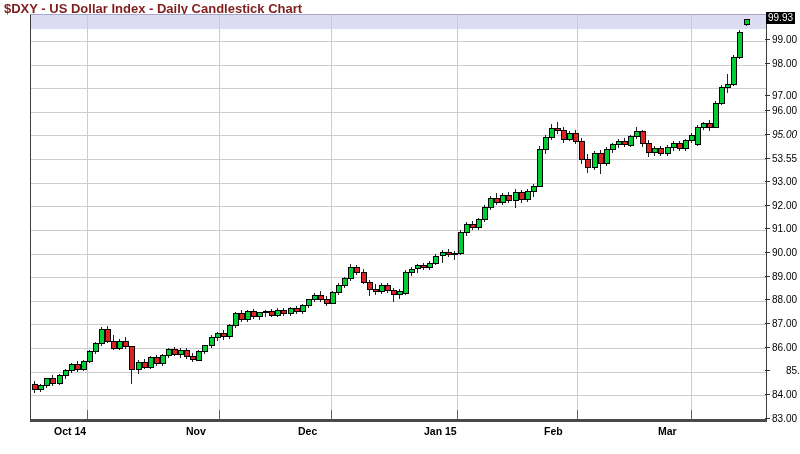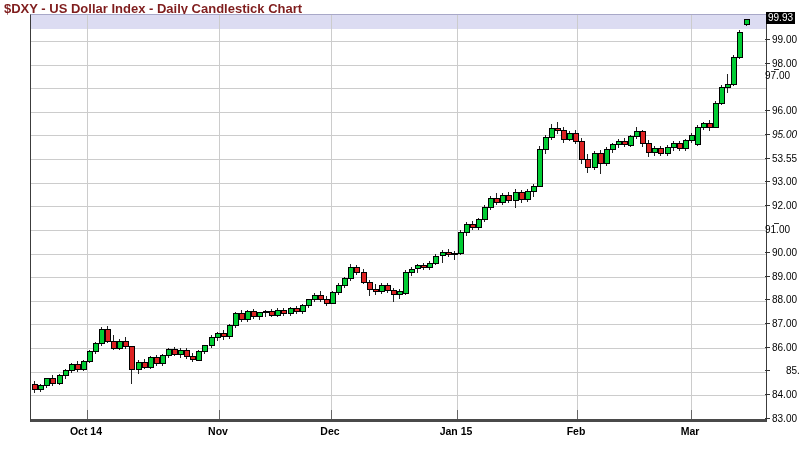--- a/index.html
+++ b/index.html
@@ -16,21 +16,21 @@
                 font-size:10px; color:#000; white-space:nowrap; z-index:5; }
   .legend-marker { display:inline-block; width:7px; height:7px; border:1px solid #000;
                    margin-right:6px; }
   svg.candles { position:absolute; left:0; top:0; z-index:2; }
   .ylabel { position:absolute; left:765px; display:flex; align-items:center; height:12px;
             font-size:10px; color:#000; white-space:nowrap; }
   .ylabel .ytick { display:inline-block; width:5px; height:1px; background:#333;
                    margin-right:2px; }
   .ytag { position:absolute; left:766px; background:#000; color:#fff; font-size:10px;
           line-height:12px; padding:0 2px; white-space:nowrap; z-index:6; }
-  .xlabel { position:absolute; width:64px; margin-left:-32px; text-align:center;
+  .xlabel { position:absolute; width:64px; margin-left:-32px; text-align:left;
             font-size:10.5px; font-weight:bold; color:#000; white-space:nowrap; }
 </style>
 </head>
 <body>
 
 <div class="page">
   <div class="title">$DXY - US Dollar Index - Daily Candlestick Chart</div>
 
   <div class="plot">
     <div class="legend-strip" style="background: rgb(220, 220, 242);"></div>
@@ -304,21 +304,21 @@
 
   <div id="y-axis">
       <div class="ylabel" style="top: 33.9883px;">
         <span class="ytick"></span>
         <span>99.00</span>
       </div>
       <div class="ylabel" style="top: 57.614px;">
         <span class="ytick"></span>
         <span>98.00</span>
       </div>
-      <div class="ylabel" style="top: 69px; flex-direction: column;">
+      <div class="ylabel" style="top: 89px;">
         <span class="ytick"></span>
         <span>97.00</span>
       </div>
       <div class="ylabel" style="top: 104.865px;">
         <span class="ytick"></span>
         <span>96.00</span>
       </div>
       <div class="ylabel" style="top: 128.491px; font-style: italic;">
         <span class="ytick"></span>
         <span>95.00</span>
@@ -328,21 +328,21 @@
         <span>53.55</span>
       </div>
       <div class="ylabel" style="top: 175.743px;">
         <span class="ytick"></span>
         <span>93.00</span>
       </div>
       <div class="ylabel" style="top: 199.368px;">
         <span class="ytick"></span>
         <span>92.00</span>
       </div>
-      <div class="ylabel" style="top: 222.994px; flex-direction: column;">
+      <div class="ylabel" style="top: 222.994px;">
         <span class="ytick"></span>
         <span>91.00</span>
       </div>
       <div class="ylabel" style="top: 246.62px;">
         <span class="ytick"></span>
         <span>90.00</span>
       </div>
       <div class="ylabel" style="top: 270.246px;">
         <span class="ytick"></span>
         <span>89.00</span>

